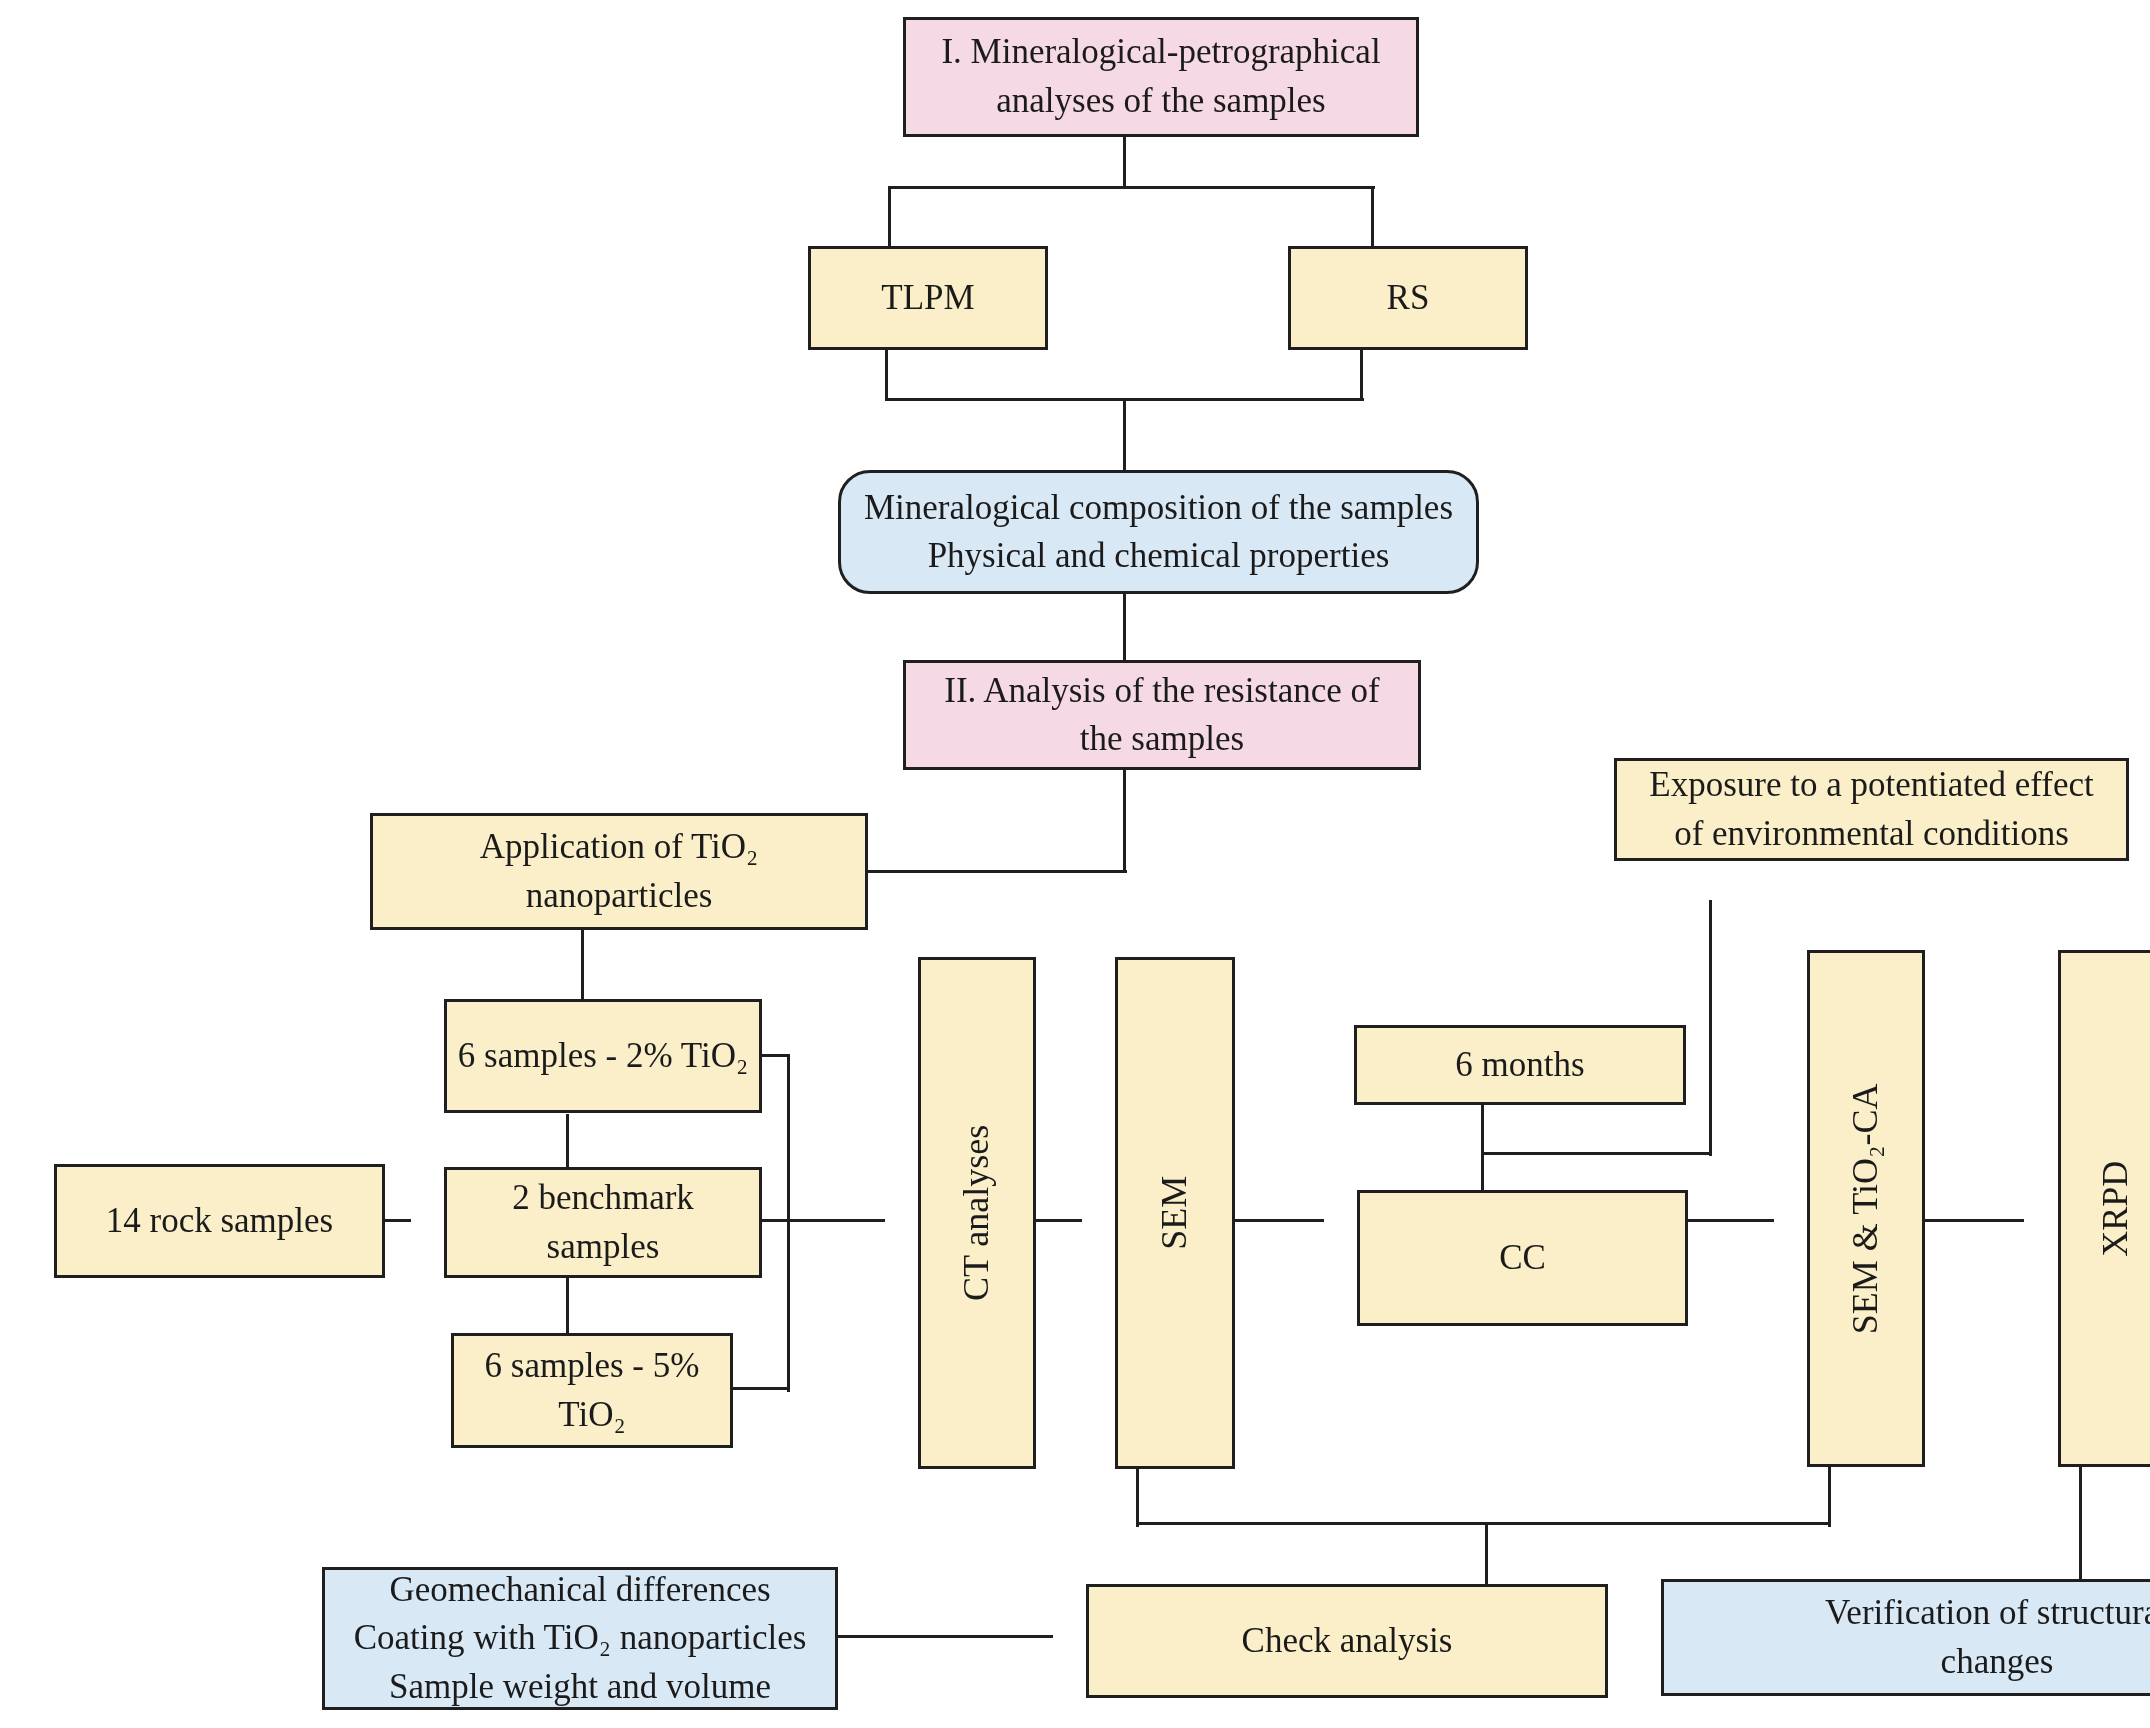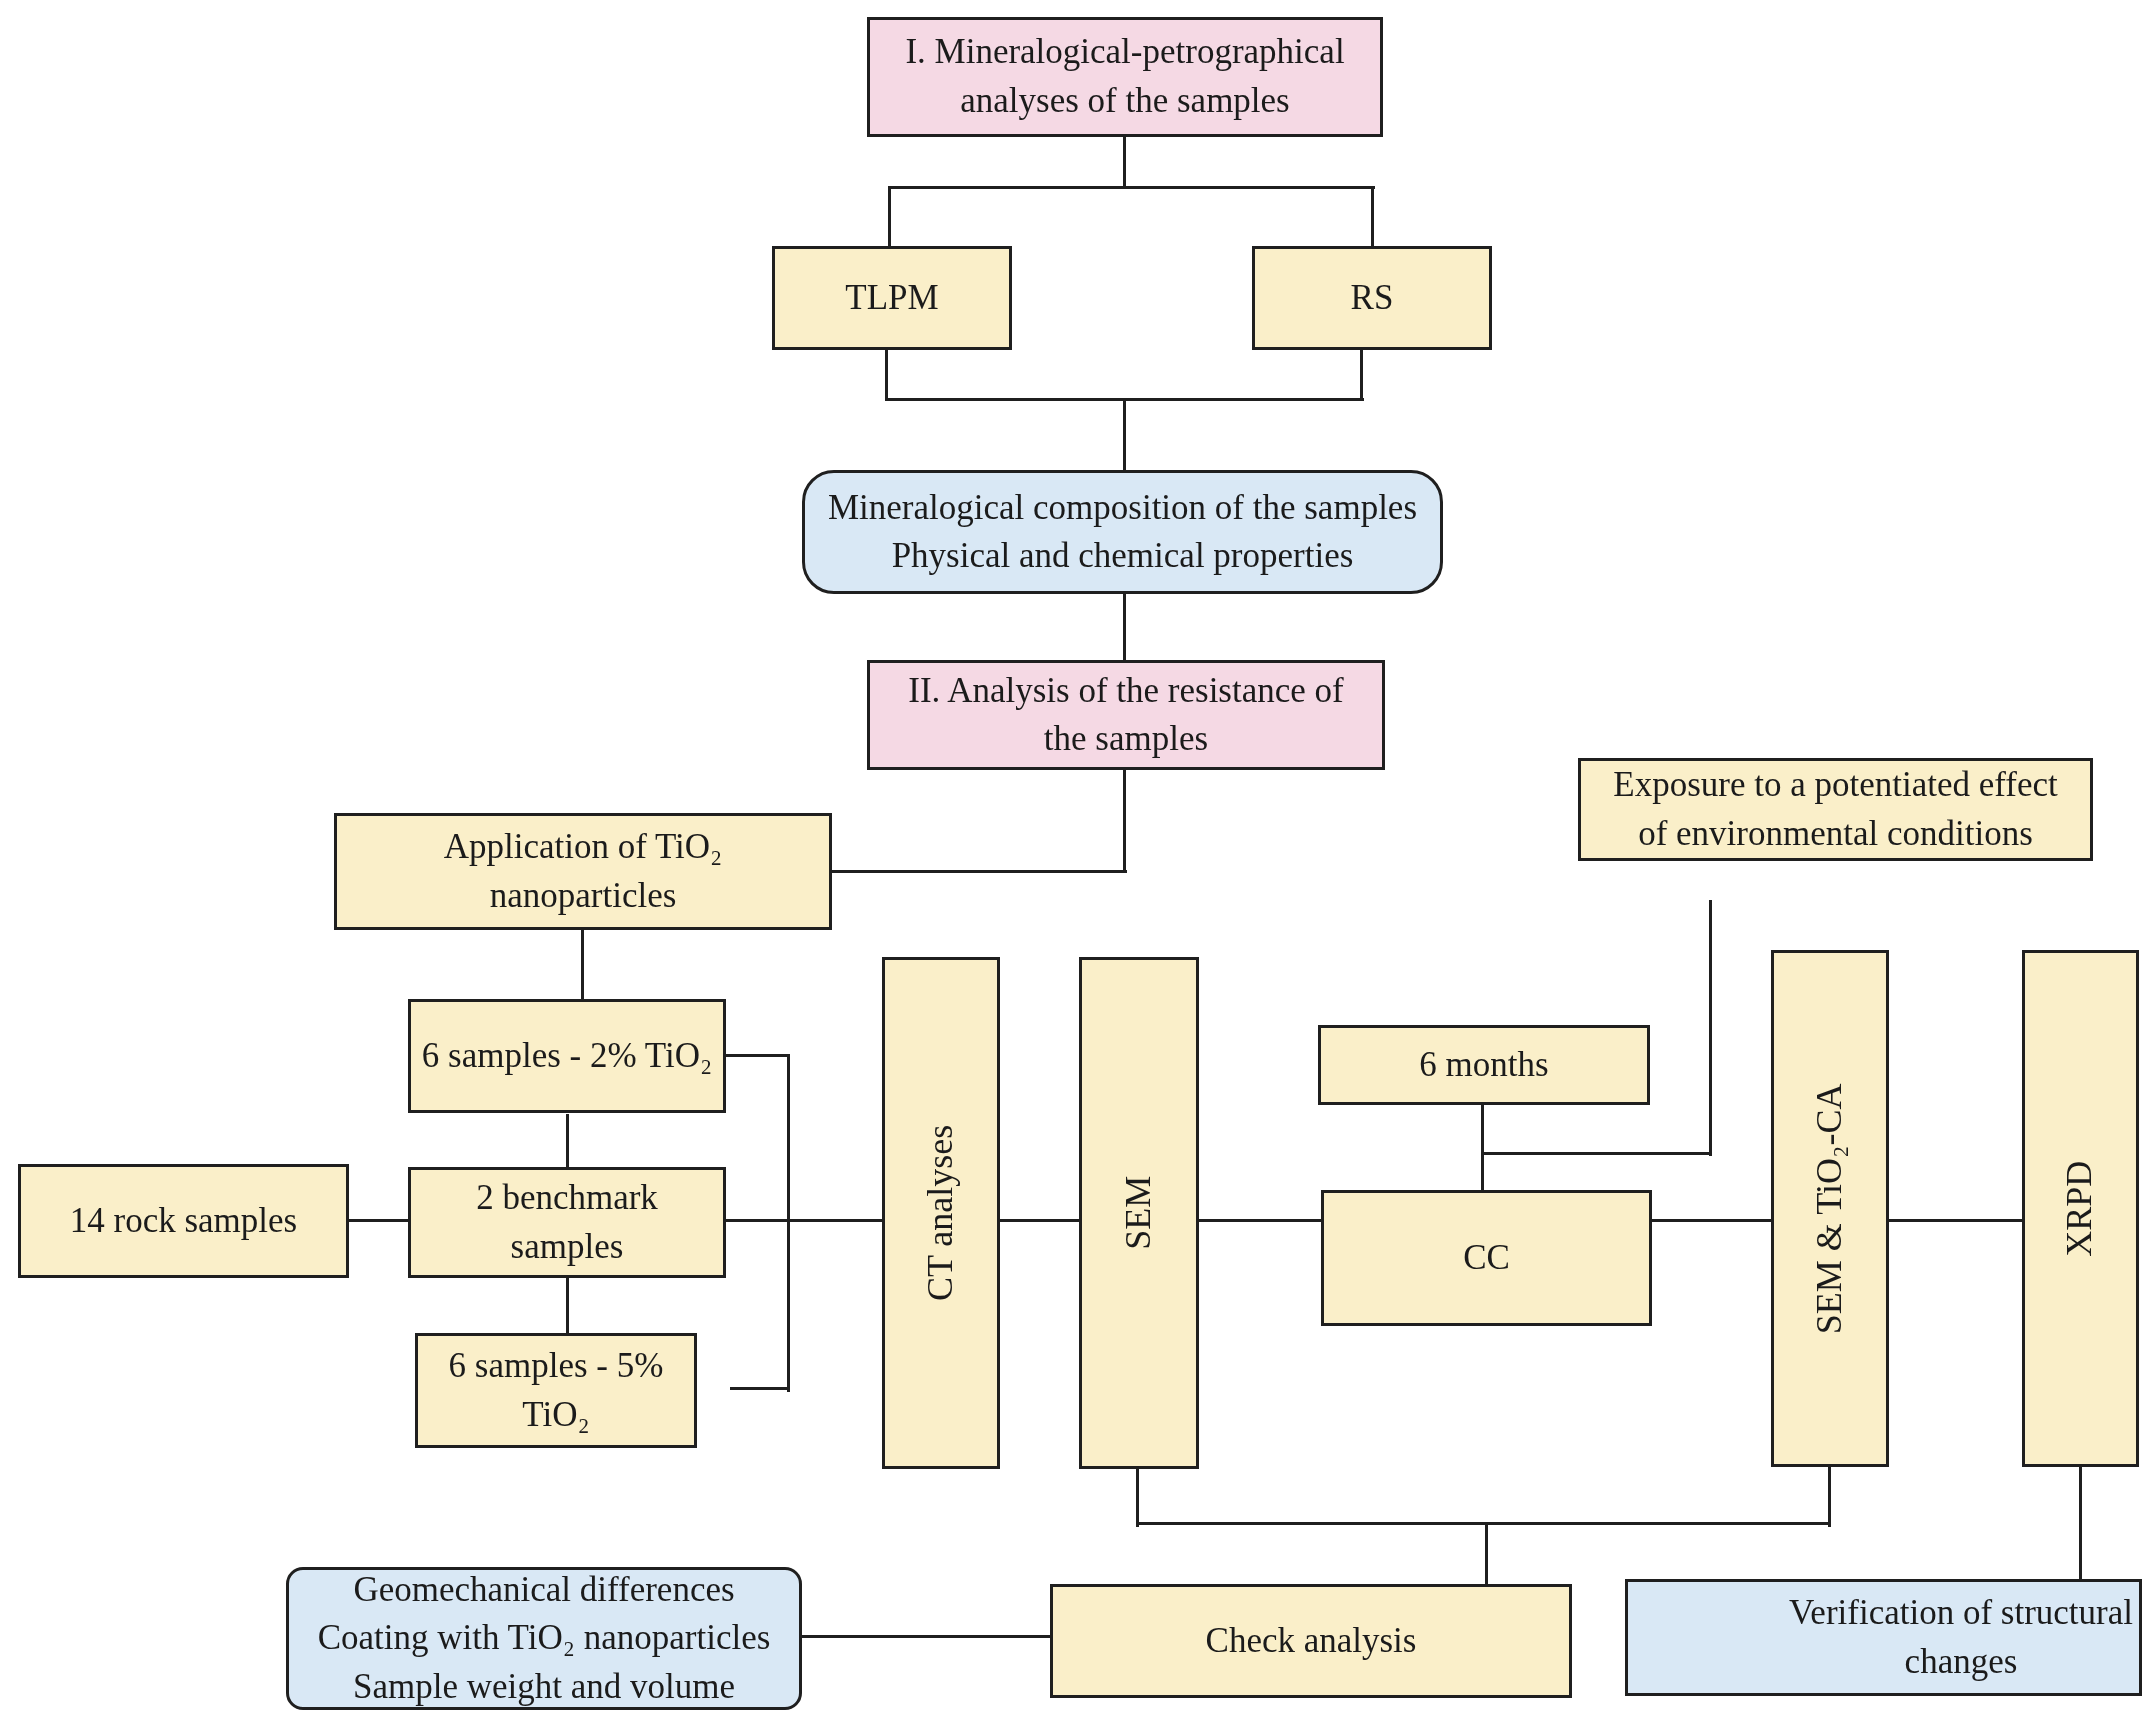--- a/index.html
+++ b/index.html
@@ -14,20 +14,21 @@
   .node{
     position:absolute;
     box-sizing:border-box;
     border:3px solid #1f1f1f;
     display:flex;
     align-items:center;
     justify-content:center;
     text-align:center;
     font-size:35px;
     line-height:1.38;
+    margin-left:36px;
   }
   .node .label{white-space:pre-line;padding:0 6px;}
   .node.vertical .label{
     transform:rotate(-90deg);
     white-space:nowrap;
     font-size:36px;
   }
   .kind-stage{background:#f5d9e4;}
   .kind-process{background:#faefc9;}
   .kind-result{background:#d9e8f5;}
@@ -118,21 +119,21 @@
     </div>
     <div class="node kind-process" style="left: 1321px; top: 1190px; width: 331px; height: 136px;">
       <span class="label">CC</span>
     </div>
     <div class="node kind-process vertical" style="left: 1771px; top: 950px; width: 118px; height: 517px;">
       <span class="label">SEM &amp; TiO₂-CA</span>
     </div>
     <div class="node kind-process vertical" style="left: 2022px; top: 950px; width: 117px; height: 517px;">
       <span class="label">XRPD</span>
     </div>
-    <div class="node kind-result" style="left: 286px; top: 1567px; width: 516px; height: 143px; border-radius: 17px;">
+    <div class="node kind-result" style="left: 286px; top: 1567px; width: 516px; height: 143px;">
       <span class="label">Geomechanical differences
 Coating with TiO₂ nanoparticles
 Sample weight and volume</span>
     </div>
     <div class="node kind-process" style="left: 1050px; top: 1584px; width: 522px; height: 114px;">
       <span class="label">Check analysis</span>
     </div>
     <div class="node kind-result" style="left: 1625px; top: 1579px; width: 517px; height: 117px; justify-content: flex-end;">
       <span class="label">Verification of structural
 changes</span>

